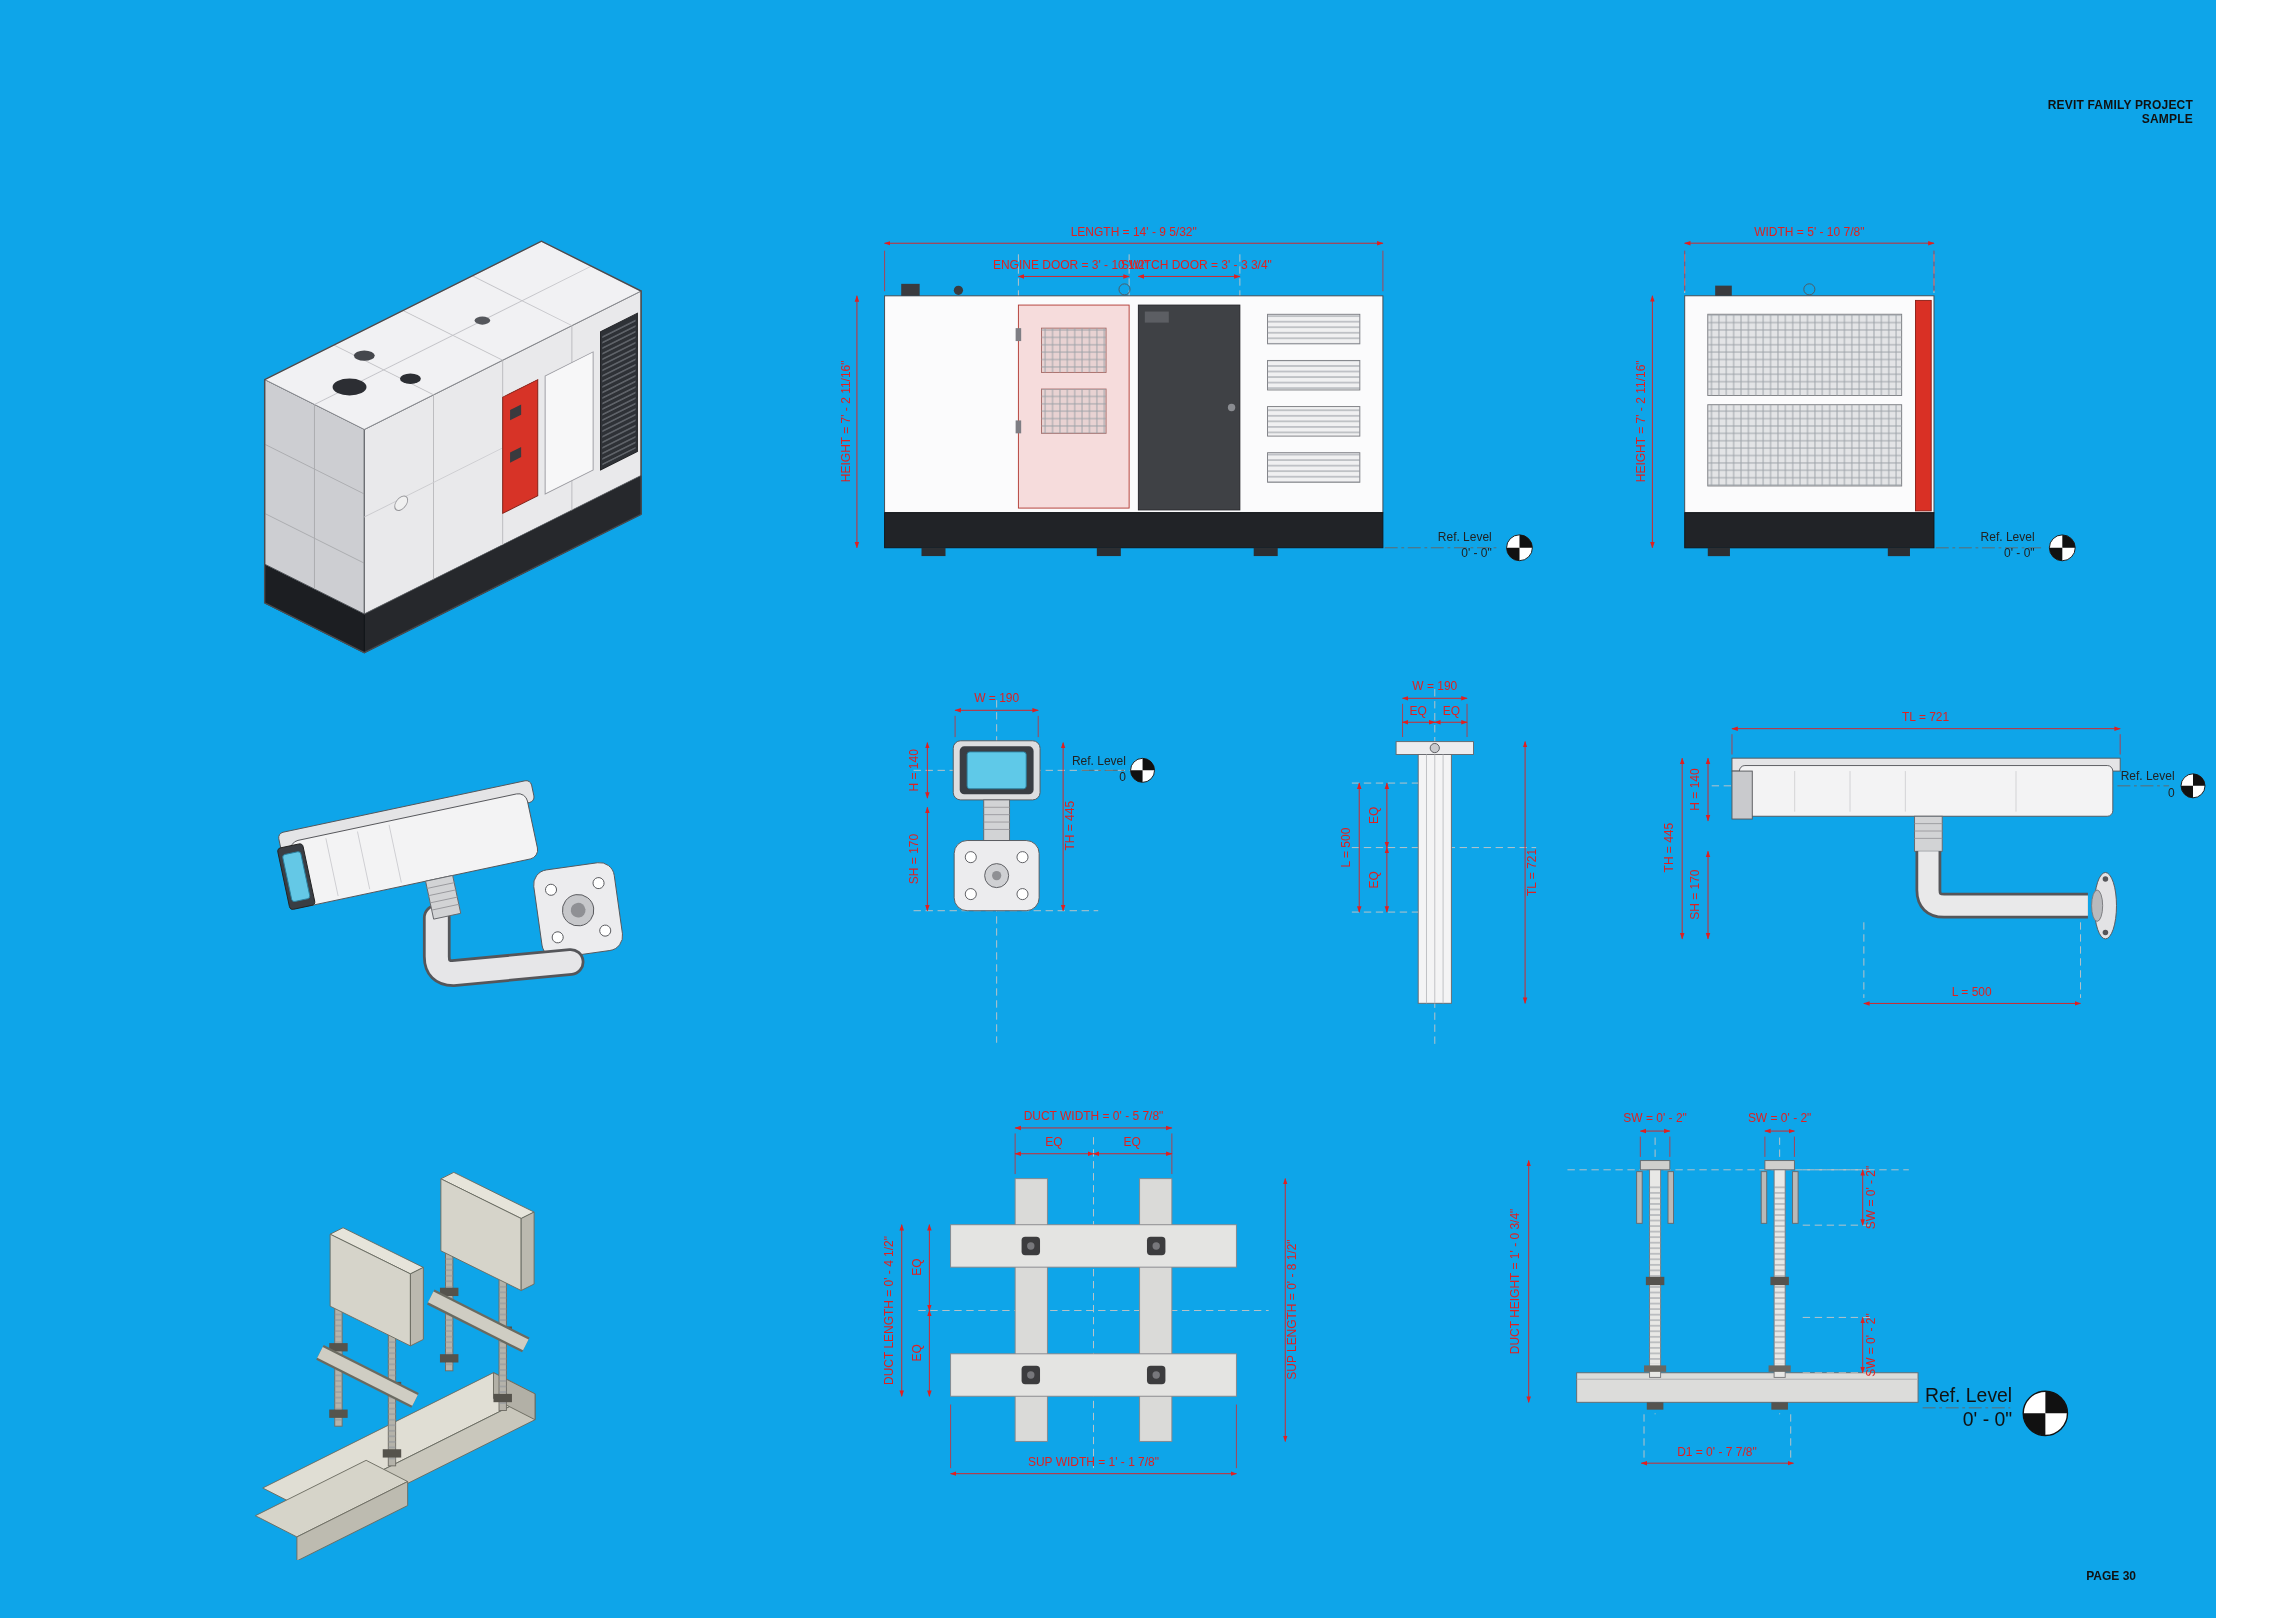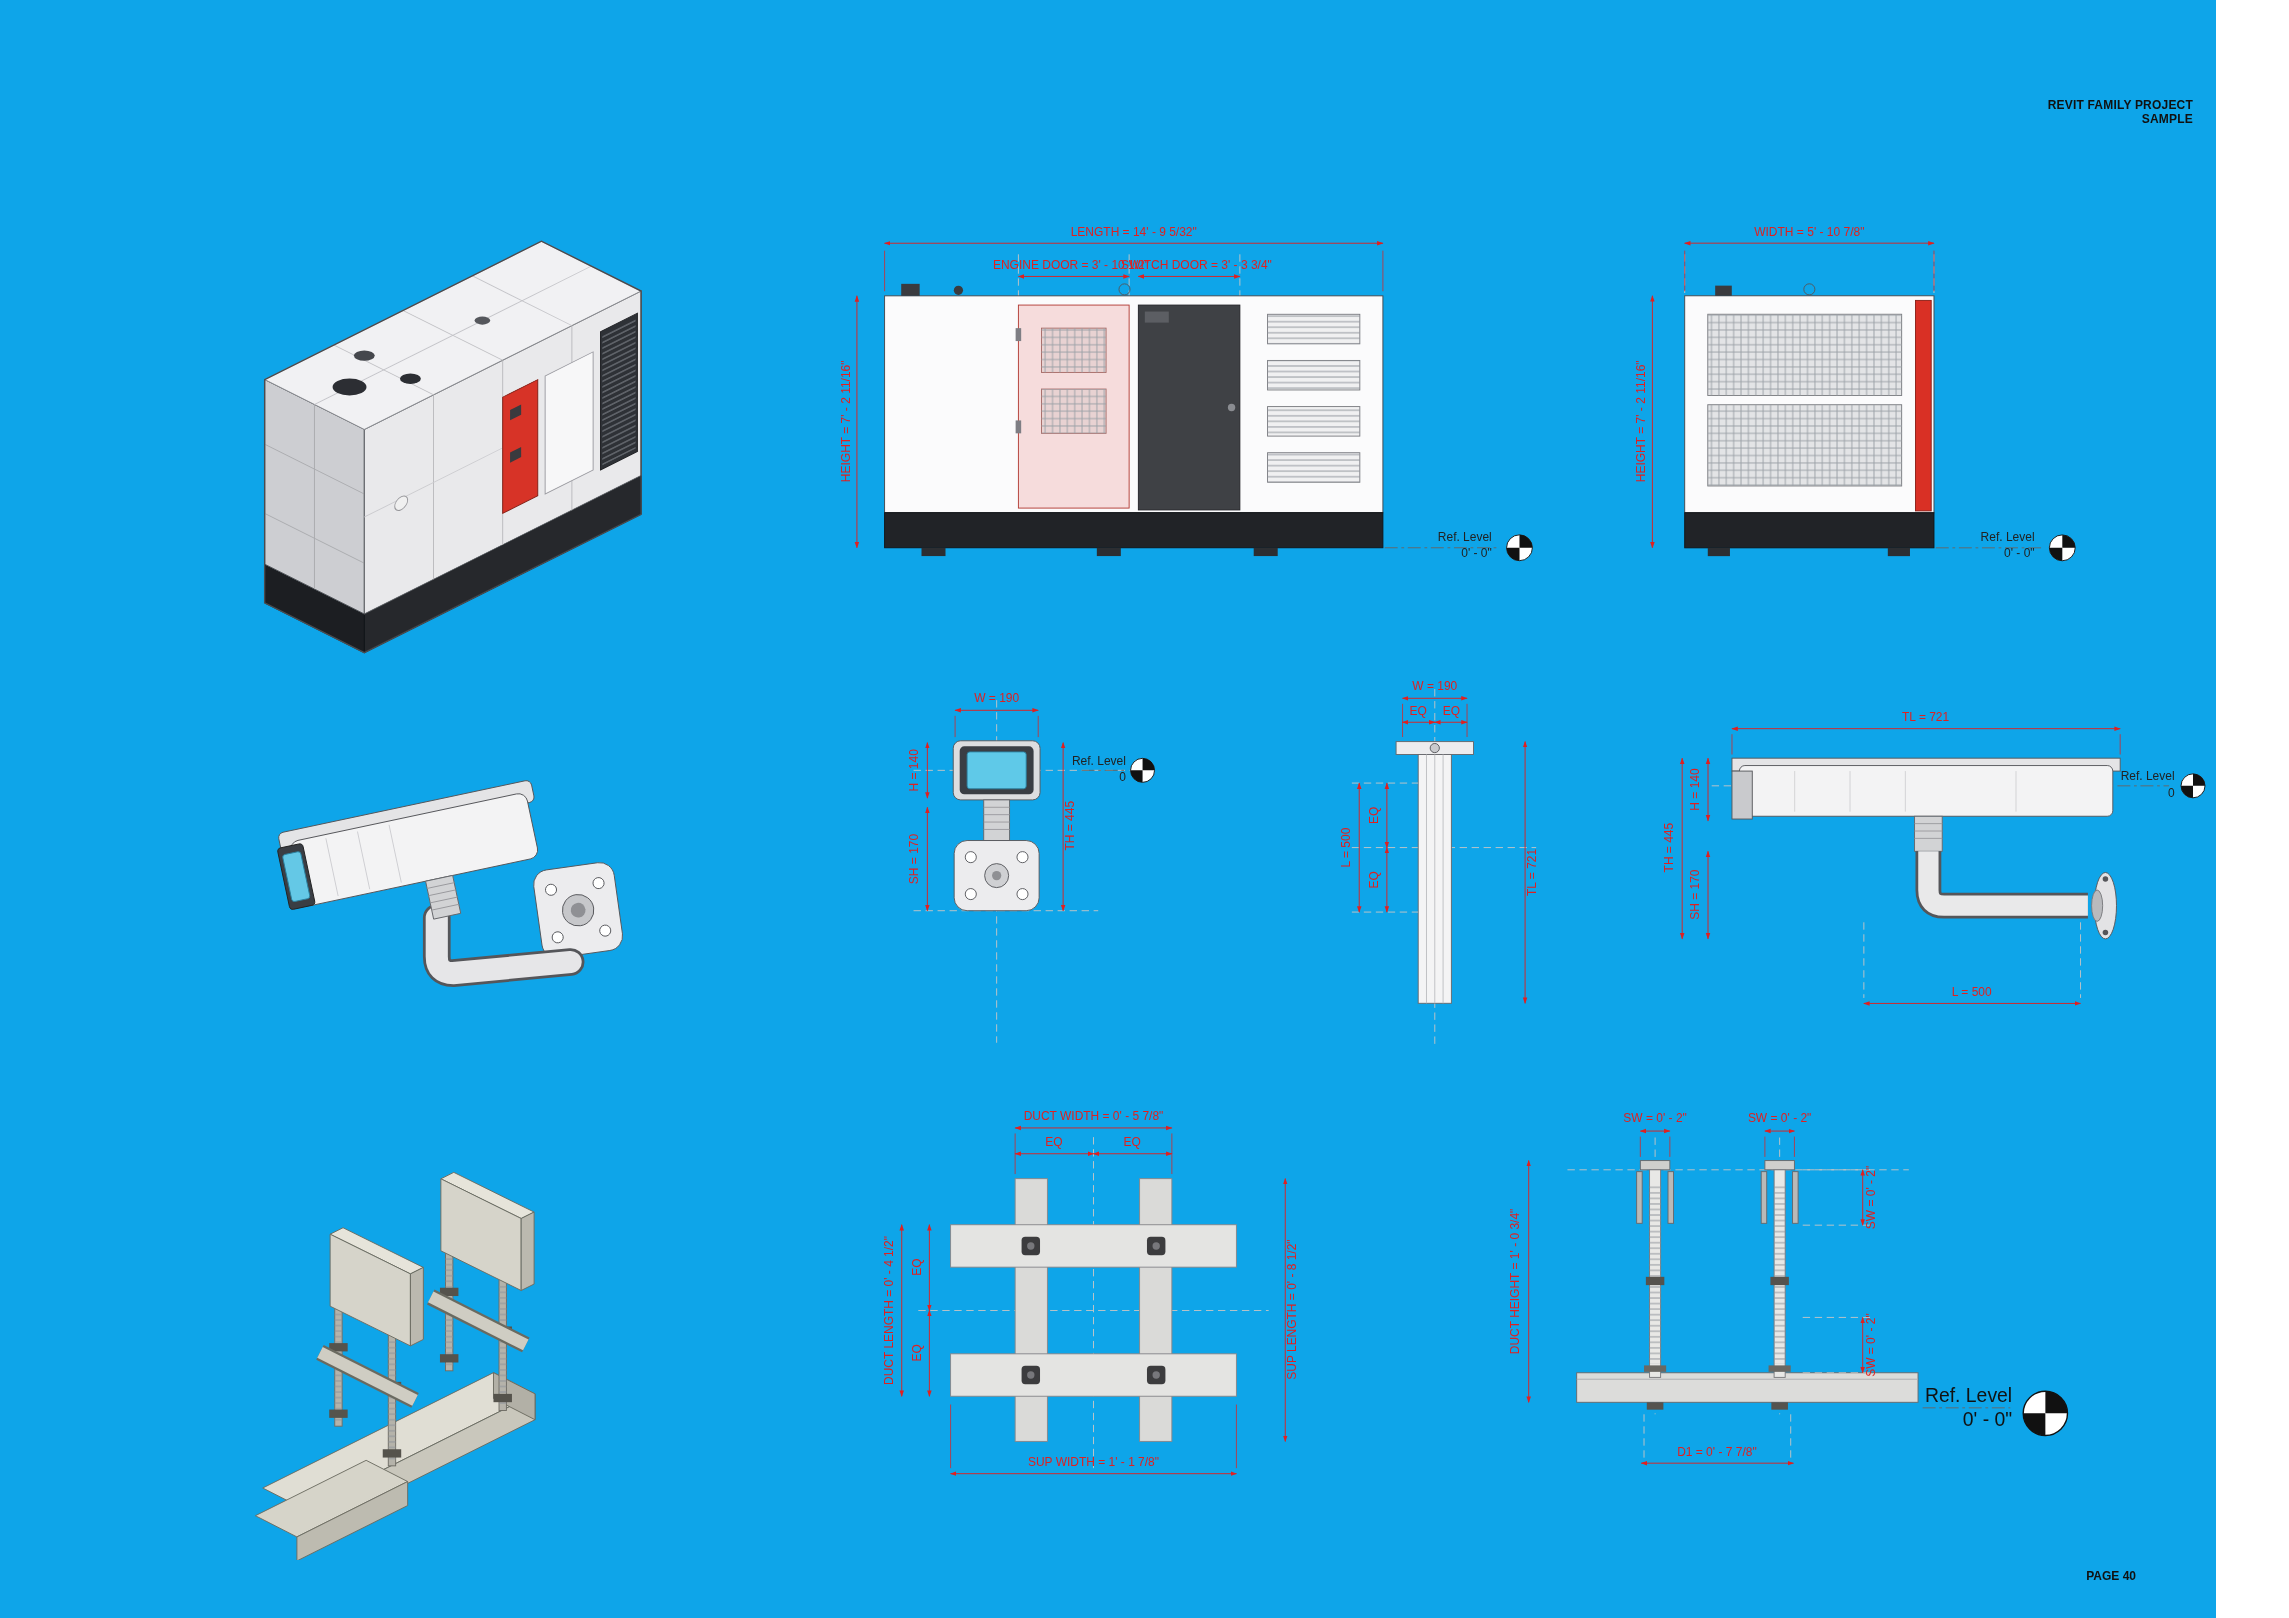--- a/index.html
+++ b/index.html
@@ -551,15 +551,15 @@
       <text class="rtb" x="582" y="332" text-anchor="end">Ref. Level</text>
       <text class="rtb" x="582" y="358" text-anchor="end">0' - 0"</text>
       <g transform="translate(618,344)">
         <circle r="24" fill="#fff" stroke="#111" stroke-width="1.5"></circle>
         <path d="M0,0 L0,-24 A24,24 0 0 1 24,0 Z" fill="#111"></path>
         <path d="M0,0 L0,24 A24,24 0 0 1 -24,0 Z" fill="#111"></path>
       </g>
     </g>
   </svg>
 
-  <div class="abs ftr" style="left:2021px;top:1569px;width:115px;text-align:right">PAGE 40</div>
+  <div class="abs ftr" style="left:2021px;top:1569px;width:115px;text-align:right">PAGE 30</div>
 </div>
 
 
 </body></html>

